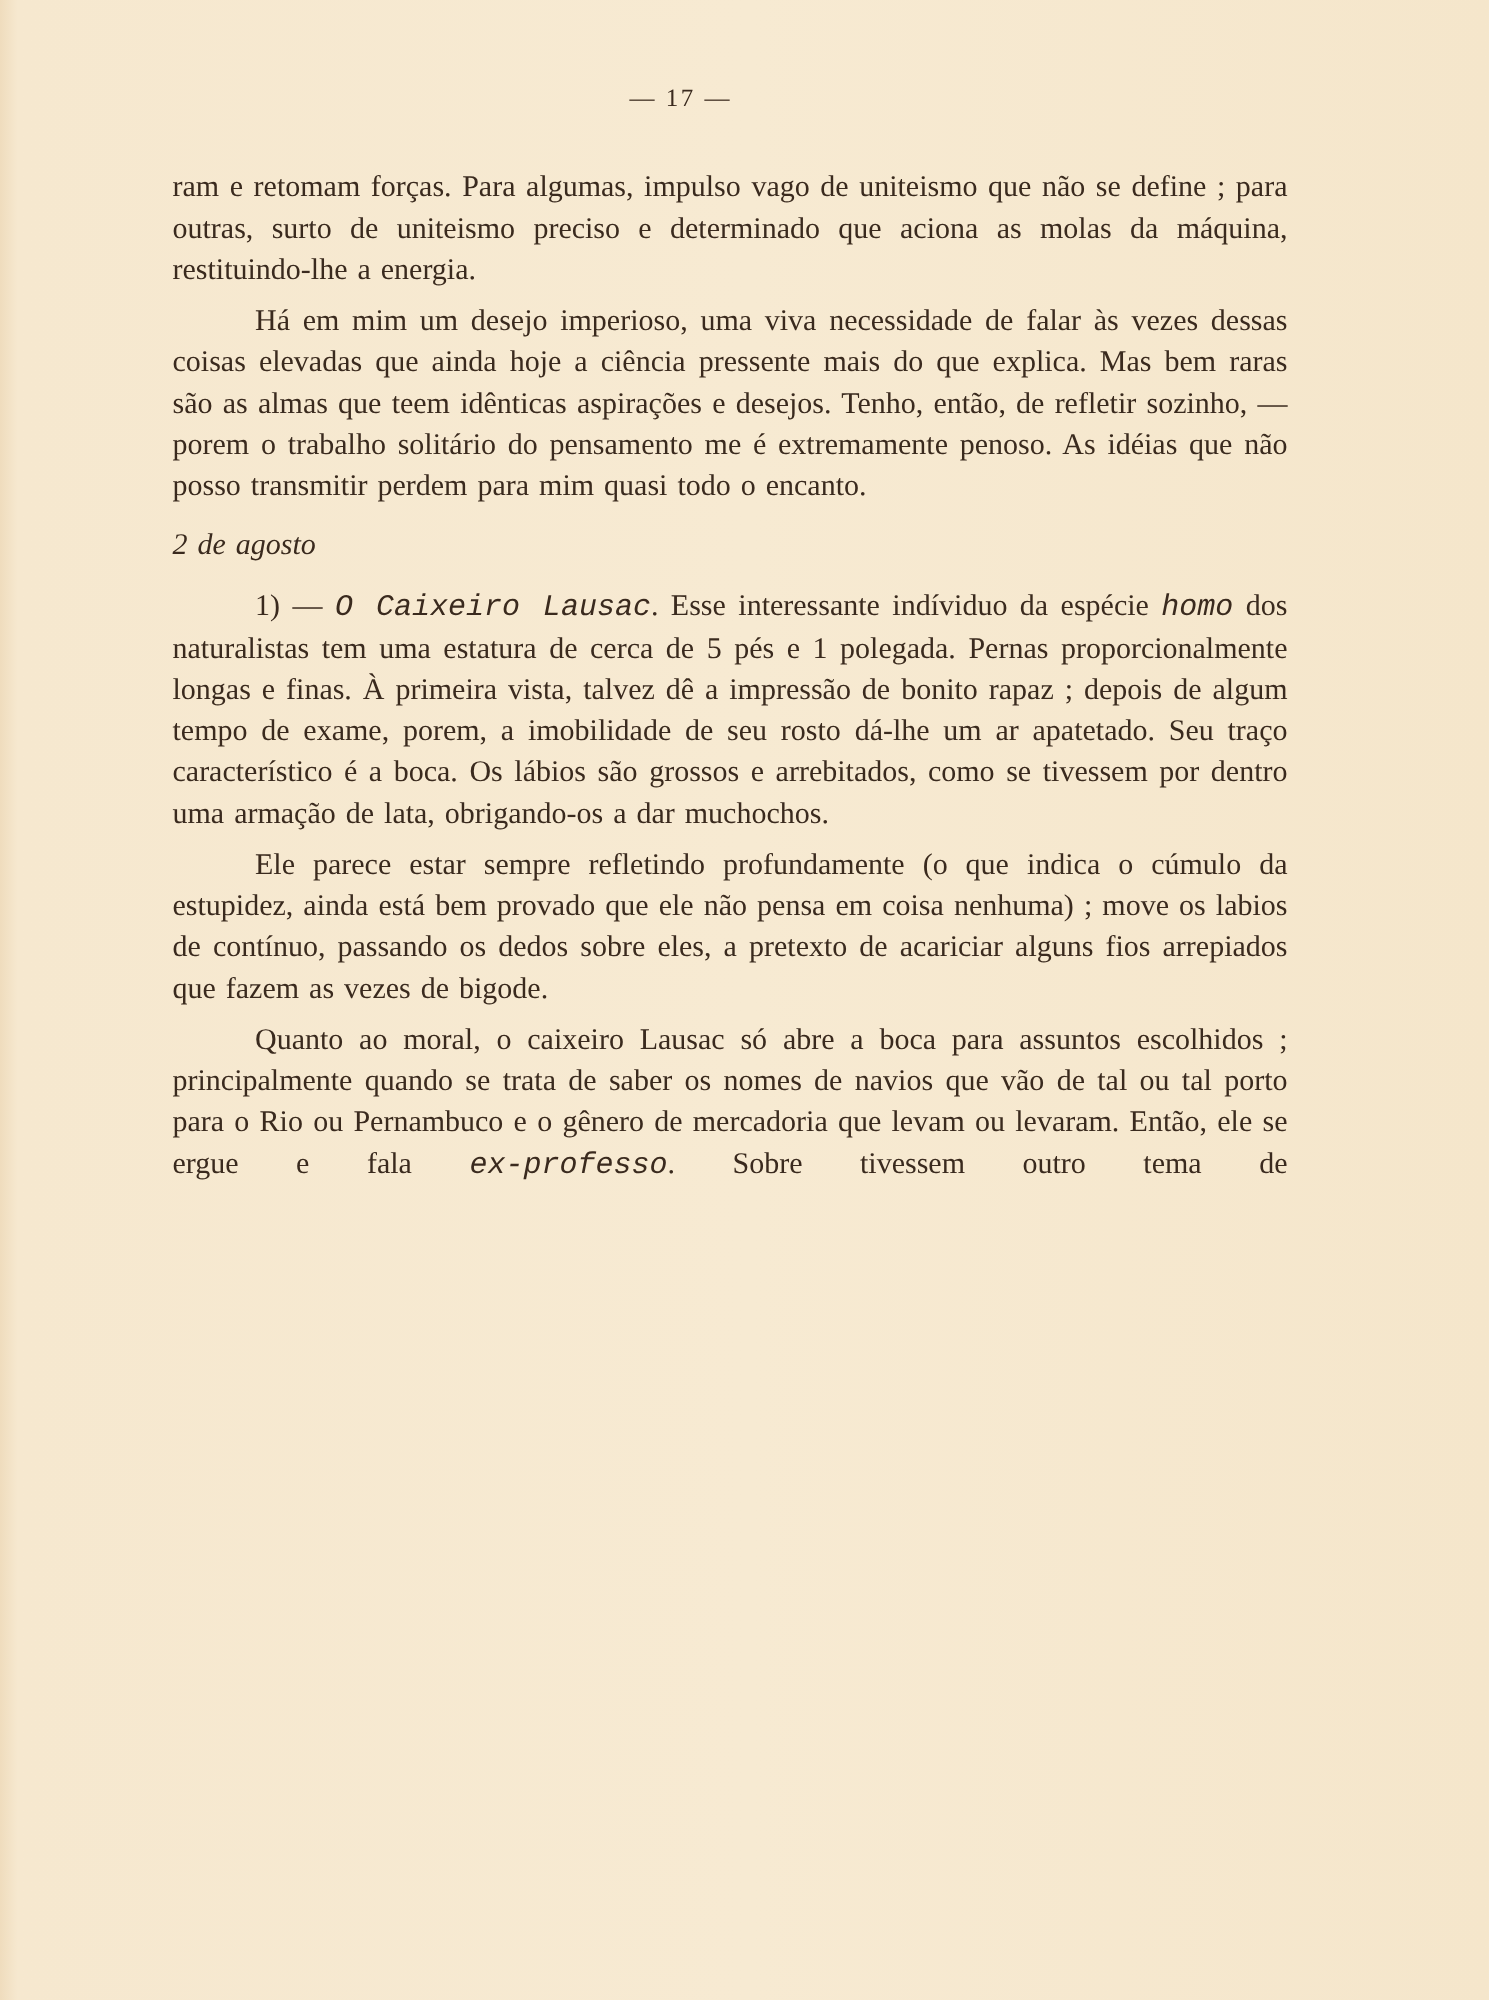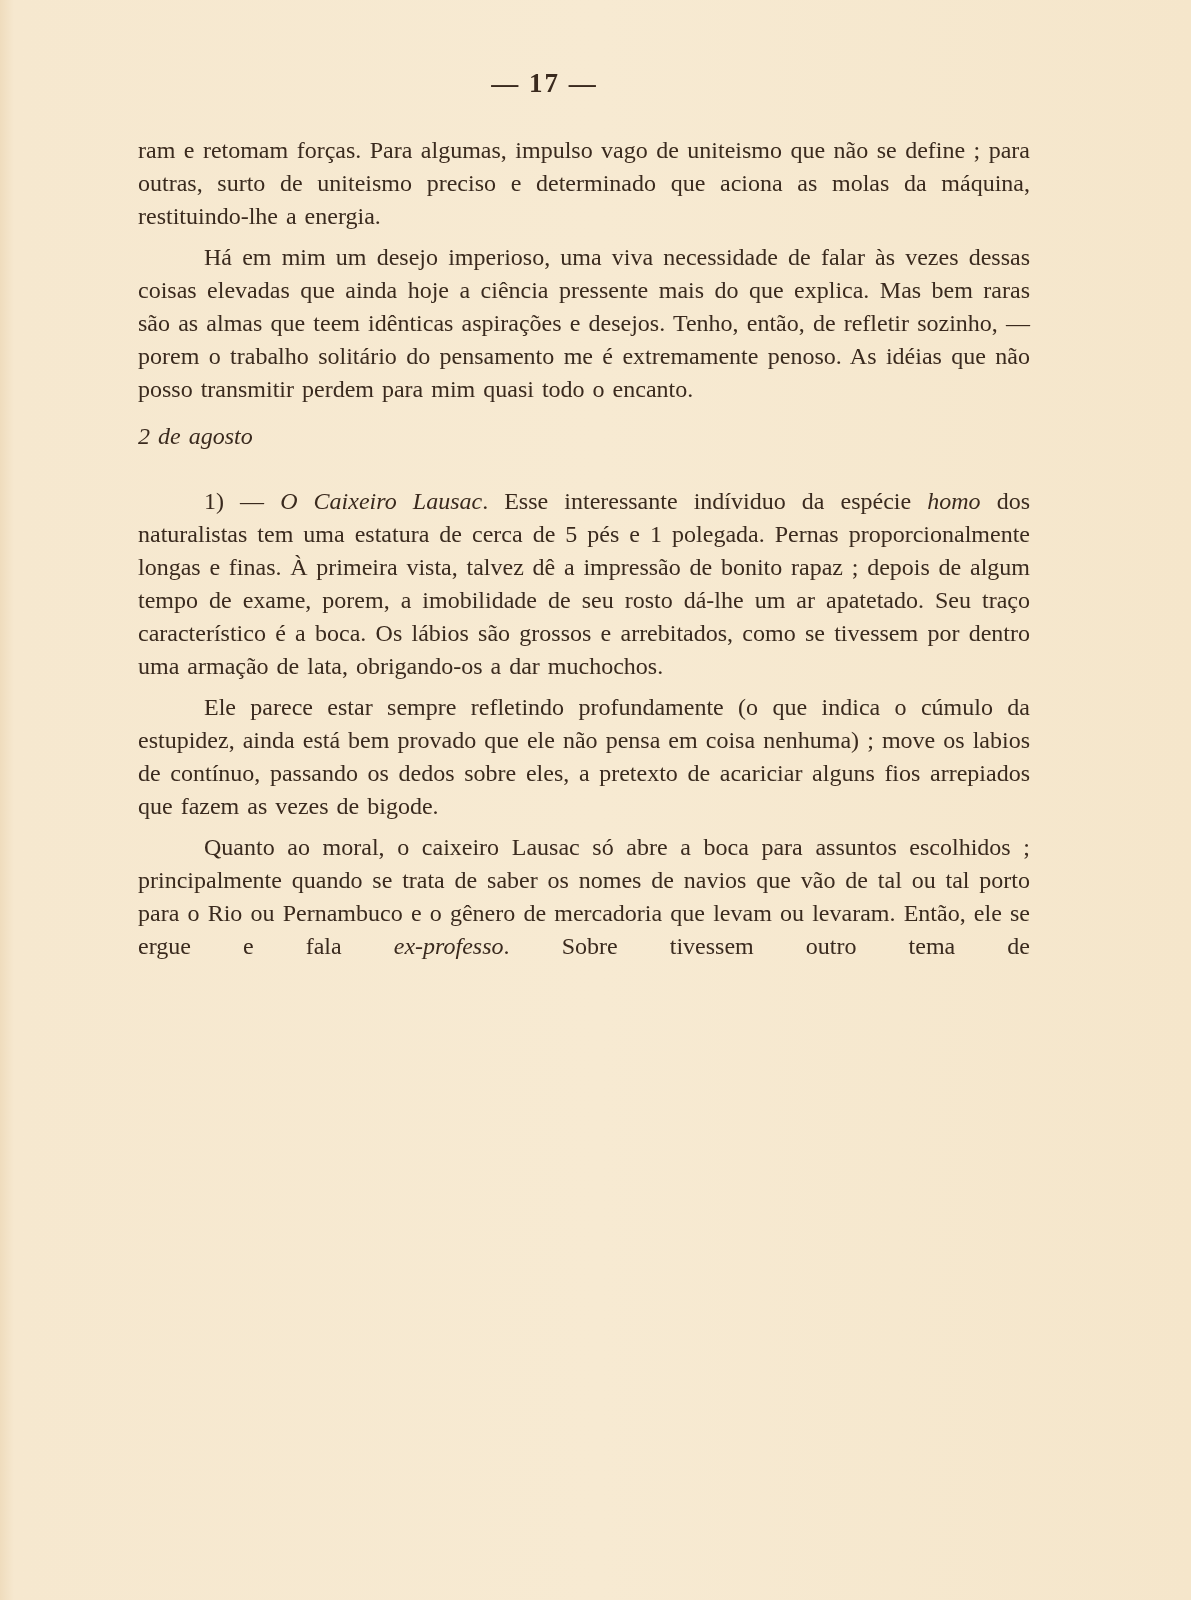--- a/index.html
+++ b/index.html
@@ -9,34 +9,34 @@
     font-family: "Liberation Serif", "DejaVu Serif", serif;
     color: #3a2a1e;
     position: relative;
   }
   .page {
     position: absolute; left: 0; top: 0; width: 1191px; height: 1600px;
     background: linear-gradient(90deg, #efdcbd 0px, #f6e8cf 14px, #f7ead2 600px, #f5e6cb 1191px);
   }
   .folio {
     position: absolute; top: 68px; left: 0; width: 1089px;
-    text-align: center; font-size: 27px; letter-spacing: 2px; font-weight: bold;
+    text-align: center; font-size: 20px; letter-spacing: 2px;
   }
   .text {
     position: absolute; left: 138px; top: 134px; width: 892px;
     font-size: 24px; line-height: 33px;
   }
   .text p {
     margin: 0 0 8px 0; text-align: justify; text-align-last: auto;
     text-indent: 66px; word-spacing: 2px;
   }
   .text p.first { text-indent: 0; }
-  .text p.date { text-indent: 0; font-style: italic; margin: 14px 0 32px 0; }
+  .text p.date { text-indent: 0; font-style: italic; margin: 14px 0 16px 0; }
   .text p.last { text-align-last: justify; }
-  .it { font-style: italic; }
+  .it { font-style: italic; font-family: Liberation Mono, monospace; }
 </style>
 </head>
 <body>
 
 <div class="page">
   <div class="folio">— 17 —</div>
 
   <div class="text">
     <p class="first">ram e retomam forças. Para algumas, impulso vago de uniteismo que não se define ; para outras, surto de uniteismo preciso e determinado que aciona as molas da máquina, restituindo-lhe a energia.</p>
     <p>Há em mim um desejo imperioso, uma viva necessidade de falar às vezes dessas coisas elevadas que ainda hoje a ciência pressente mais do que explica. Mas bem raras são as almas que teem idênticas aspirações e desejos. Tenho, então, de refletir sozinho, — porem o trabalho solitário do pensamento me é extremamente penoso. As idéias que não posso transmitir perdem para mim quasi todo o encanto.</p>

